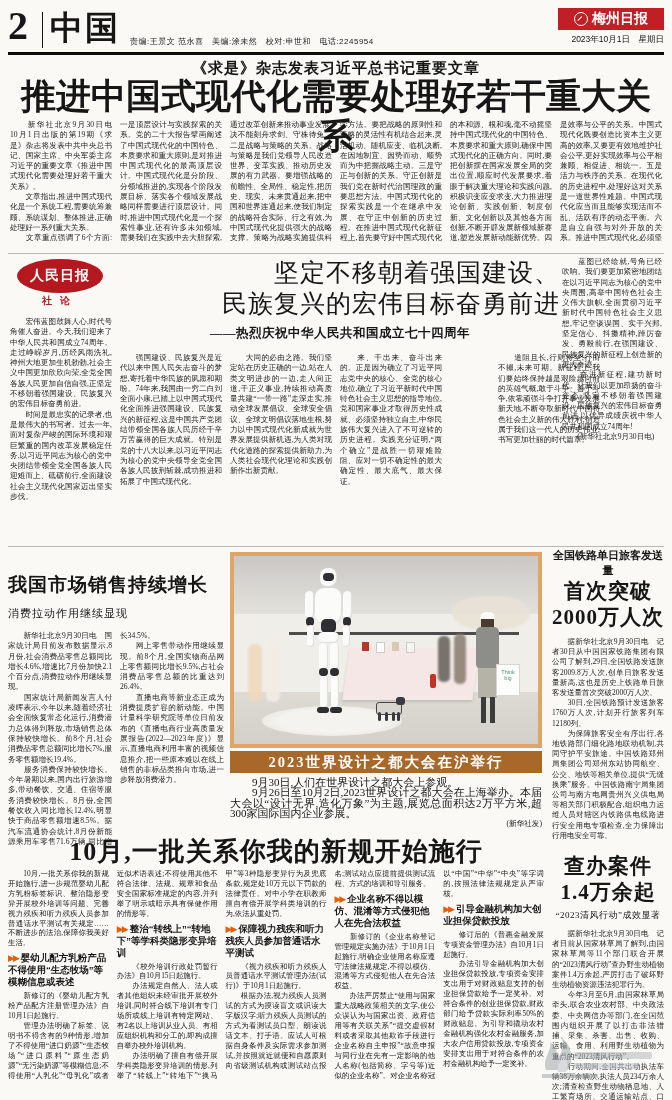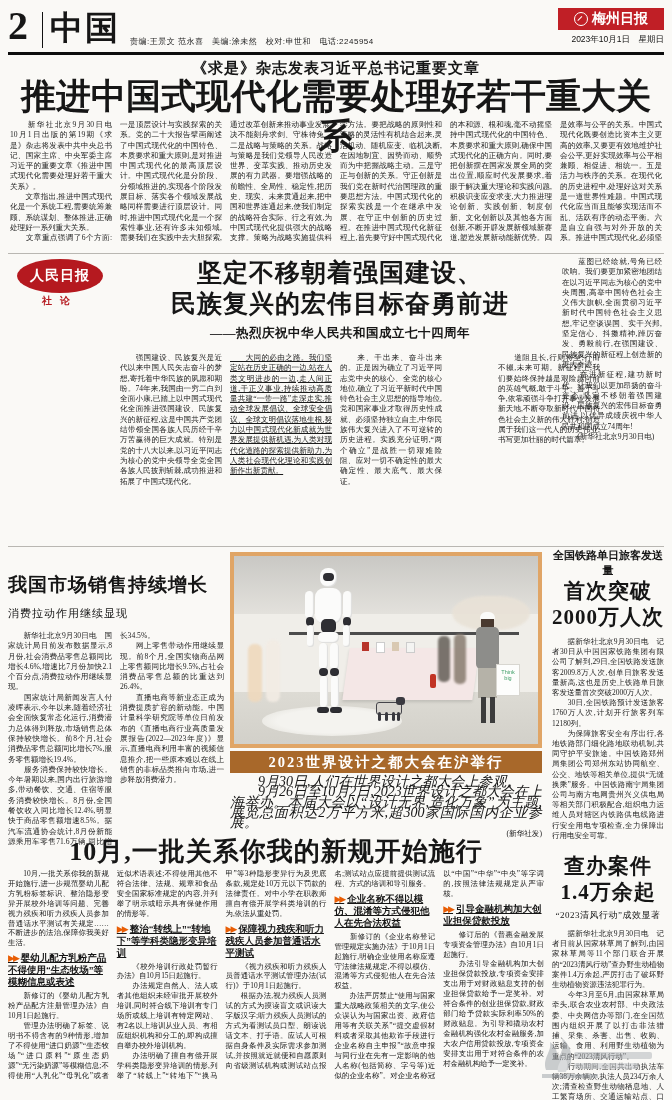--- a/index.html
+++ b/index.html
@@ -29,41 +29,41 @@
           column-count:6;column-gap:8px;column-fill:auto;}
   .coltext{font-size:7.6px;line-height:10.3px;text-align:justify;white-space:pre-line;color:#1c1c1c;}
 
   
   .editorial{position:absolute;top:257px;left:10px;width:652px;height:286px;}
   .pd-logo{position:absolute;left:4px;top:2px;width:92px;height:52px;text-align:center;}
   .pd-ellipse{width:86px;height:34px;margin:0 auto;background:#b5191f;border-radius:50%;color:#fff;
               font-size:14px;font-weight:bold;line-height:34px;letter-spacing:1px;}
   .pd-sub{color:#b5191f;font-size:10px;font-weight:bold;letter-spacing:8px;margin-top:1px;}
   .ed-head{position:absolute;left:110px;top:0;width:440px;text-align:center;}
-  .ed-h1{font-size:25px;font-weight:700;line-height:31px;letter-spacing:1px;}
+  .ed-h1{font-size:25px;font-weight:400;line-height:31px;letter-spacing:1px;text-align:right;}
   .ed-sub{font-size:12.5px;font-weight:bold;margin-top:6px;letter-spacing:.5px;}
   .ecol{position:absolute;overflow:hidden;}
   .e1{left:0;top:60px;width:102px;height:226px;}
   .e2{left:110px;top:96px;width:102px;height:190px;}
-  .e3{left:220px;top:96px;width:102px;height:190px;text-decoration:underline;}
+  .e3{left:220px;top:96px;width:102px;height:190px;}
   .e4{left:330px;top:96px;width:102px;height:190px;}
   .e5{left:440px;top:96px;width:102px;height:190px;margin-left:48px;}
   .e6{left:552px;top:0;width:100px;height:286px;}
 
   
   .mkt{position:absolute;top:572px;left:8px;width:216px;height:276px;overflow:hidden;}
   .mkt-title{font-size:19px;font-weight:900;font-family:"Liberation Sans","DejaVu Sans",sans-serif;letter-spacing:1px;}
   .mkt-sub{font-size:11px;margin-top:8px;letter-spacing:1px;}
   .mkt-body{margin-top:10px;height:218px;overflow:hidden;column-count:2;column-gap:8px;column-fill:auto;}
 
   .photo-block{position:absolute;top:552px;left:230px;width:312px;}
   .photo{position:relative;width:304px;height:188px;border:4px solid #e0a566;background:#e9e7e2;overflow:hidden;}
   .caption-bar{margin-top:3px;width:312px;height:22px;background:#a8682a;color:#fff;text-align:center;
                font-size:14.5px;font-weight:bold;line-height:22px;letter-spacing:2px;}
-  .caption-text{margin-top:4px;font-size:14px;line-height:10.3px;text-align:justify;white-space:pre-line;font-style:italic;}
+  .caption-text{margin-top:4px;font-size:11px;line-height:10.3px;text-align:justify;white-space:pre-line;}
   .caption-credit{text-align:right;font-size:7.6px;margin-top:1px;}
 
   
   .ph-ceiling{position:absolute;left:0;top:0;width:100%;height:60px;
      background:linear-gradient(#c9c8c4,#e4e2dd),repeating-linear-gradient(90deg,rgba(120,120,118,.25) 0 1px,transparent 1px 22px);}
   .ph-wall{position:absolute;left:0;top:58px;width:100%;height:80px;background:linear-gradient(#efedе8,#f2f0ea);background:#f0eee9;}
   .ph-floor{position:absolute;left:0;top:136px;width:100%;height:52px;background:linear-gradient(#dddbd4,#d2d0c9);}
   .ph-kiosk{position:absolute;left:218px;top:40px;width:78px;height:34px;background:#e9e2d7;border-radius:50%/60%;filter:blur(.5px);}
   .ph-rail{position:absolute;left:55px;top:76px;width:230px;height:3px;background:#4c4c4c;}
   .ph-counter{position:absolute;left:112px;top:92px;width:130px;height:52px;background:#f4e7e6;transform:skewX(-8deg);box-shadow:0 2px 3px rgba(0,0,0,.12);}
@@ -85,21 +85,21 @@
   .rail-body{margin-top:7px;font-size:7.5px;line-height:10.2px;text-align:justify;white-space:pre-line;}
   .wl{margin-top:12px;}
   .wl-sub{font-size:9px;text-align:center;margin-top:4px;letter-spacing:.5px;}
 
   
   .newrules{position:absolute;top:834px;left:8px;width:536px;height:266px;}
   .nr-headline{text-align:center;font-size:26px;font-weight:900;letter-spacing:1px;}
   .nr-cols{height:218px;overflow:hidden;column-count:5;column-gap:8px;column-fill:auto;}
   .nr-body{font-size:7.4px;line-height:9.9px;text-align:justify;white-space:pre-line;margin:0 0 3px 0;}
   .nr-head{font-size:9.5px;font-weight:900;line-height:12px;margin:4px 0 3px 0;
-           font-family:"Liberation Sans","DejaVu Sans",sans-serif;text-decoration:underline;}
+           font-family:"Liberation Sans","DejaVu Sans",sans-serif;}
   .arr{color:#e85d04;font-size:9px;letter-spacing:-2px;margin-right:3px;}
 
   
   .wm{position:absolute;left:528px;top:1022px;width:138px;height:72px;opacity:.5;pointer-events:none;}
 </style>
 </head>
 <body>
 
 <div class="page">
 
@@ -129,20 +129,22 @@
   <div class="editorial">
     <div class="pd-logo">
       <div class="pd-ellipse">人民日报</div>
       <div class="pd-sub">社论</div>
     </div>
     <div class="ed-head">
       <div class="ed-h1">坚定不移朝着强国建设、</div>
       <div class="ed-h1">民族复兴的宏伟目标奋勇前进</div>
       <div class="ed-sub">——热烈庆祝中华人民共和国成立七十四周年</div>
     </div>
+    <div class="ecol e1 coltext">　　宏伟蓝图鼓舞人心,时代号角催人奋进。今天,我们迎来了中华人民共和国成立74周年。走过峥嵘岁月,历经风雨洗礼,神州大地更加生机勃勃,社会主义中国更加欣欣向荣,全党全国各族人民更加自信自强,正坚定不移朝着强国建设、民族复兴的宏伟目标奋勇前进。
+　　时间是最忠实的记录者,也是最伟大的书写者。过去一年,面对复杂严峻的国际环境和艰巨繁重的国内改革发展稳定任务,以习近平同志为核心的党中央团结带领全党全国各族人民迎难而上、砥砺前行,全面建设社会主义现代化国家迈出坚实步伐。</div>
     <div class="ecol e2 coltext">　　强国建设、民族复兴是近代以来中国人民矢志奋斗的梦想,寄托着中华民族的夙愿和期盼。74年来,我国由一穷二白到全面小康,已踏上以中国式现代化全面推进强国建设、民族复兴的新征程,这是中国共产党团结带领全国各族人民历经千辛万苦赢得的巨大成就。特别是党的十八大以来,以习近平同志为核心的党中央领导全党全国各族人民披荆斩棘,成功推进和拓展了中国式现代化。</div>
     <div class="ecol e3 coltext">　　大同的必由之路。我们坚定站在历史正确的一边,站在人类文明进步的一边,走人间正道,干正义事业,持续推动高质量共建“一带一路”走深走实,推动全球发展倡议、全球安全倡议、全球文明倡议落地生根,努力以中国式现代化新成就为世界发展提供新机遇,为人类对现代化道路的探索提供新助力,为人类社会现代化理论和实践创新作出新贡献。</div>
     <div class="ecol e4 coltext">　　来、干出来、奋斗出来的。正是因为确立了习近平同志党中央的核心、全党的核心地位,确立了习近平新时代中国特色社会主义思想的指导地位,党和国家事业才取得历史性成就、必须坚持独立自主,中华民族伟大复兴进入了不可逆转的历史进程。实践充分证明,“两个确立”是战胜一切艰难险阻、应对一切不确定性的最大确定性、最大底气、最大保证。</div>
     <div class="ecol e5 coltext">　　道阻且长,行则将至;行而不辍,未来可期。新征程上,我们要始终保持越是艰险越向前的英雄气概,敢于斗争、善于斗争,依靠顽强斗争打开事业发展新天地,不断夺取新时代中国特色社会主义新的伟大胜利,创造属于我们这一代人的历史伟业,书写更加壮丽的时代篇章。</div>
     <div class="ecol e6 coltext">　　蓝图已经绘就,号角已经吹响。我们要更加紧密地团结在以习近平同志为核心的党中央周围,高举中国特色社会主义伟大旗帜,全面贯彻习近平新时代中国特色社会主义思想,牢记空谈误国、实干兴邦,坚定信心、抖擞精神,踔厉奋发、勇毅前行,在强国建设、民族复兴的新征程上创造新的更大奇迹。
 　　奋进新征程,建功新时代。让我们以更加昂扬的奋斗姿态,坚定不移朝着强国建设、民族复兴的宏伟目标奋勇前进,以优异成绩庆祝中华人民共和国成立74周年!
 　　(新华社北京9月30日电)</div>
   </div>
 
   <div class="hairline" style="top:546px;"></div>

